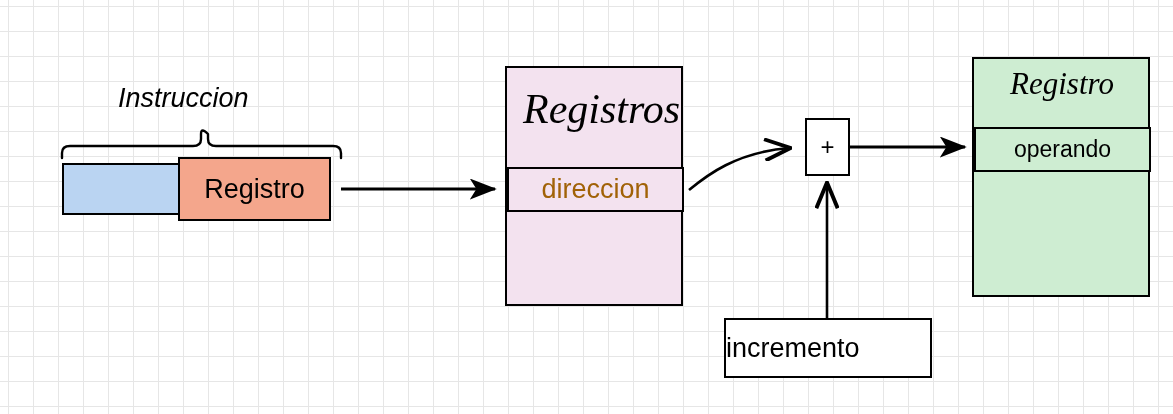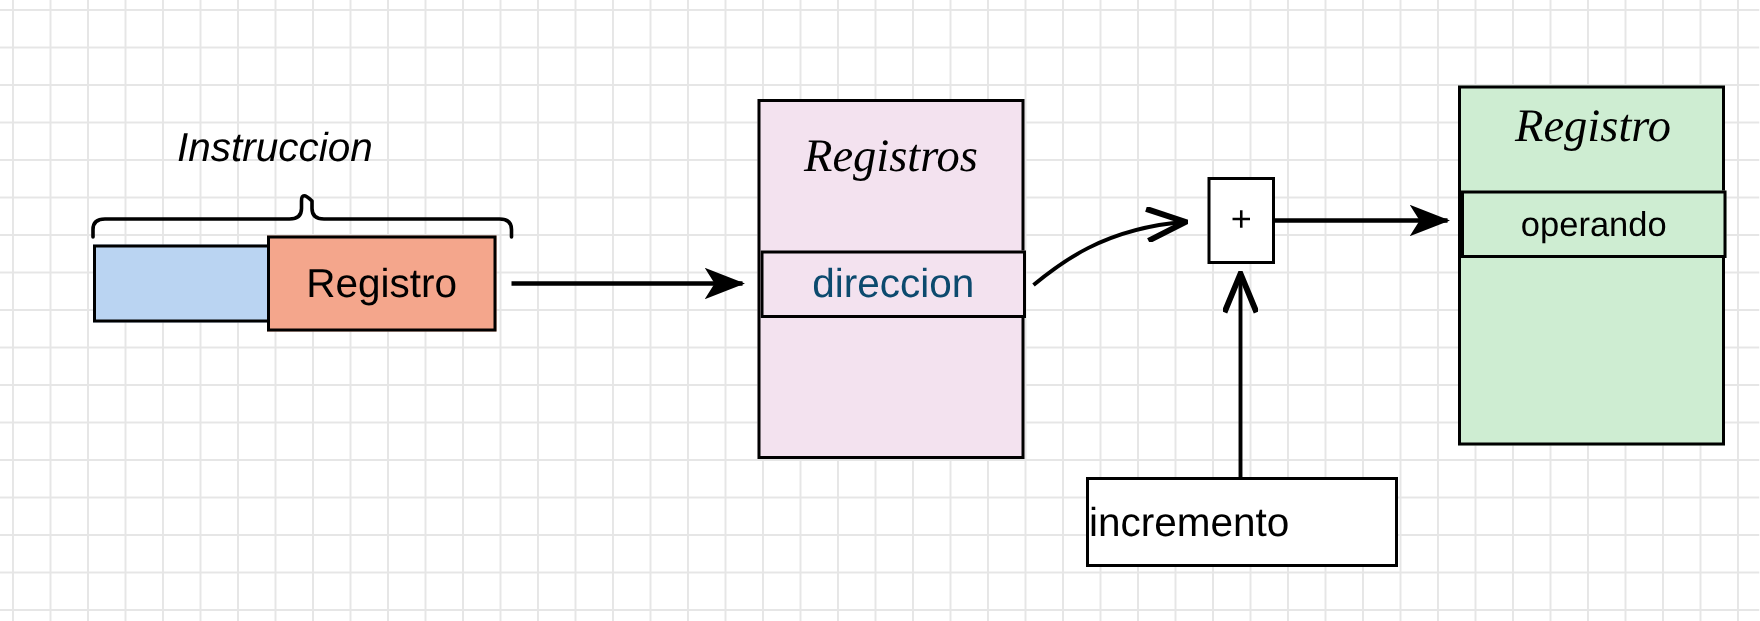--- a/index.html
+++ b/index.html
@@ -79,38 +79,38 @@
     background: #f3e2ef;
   }
   .regfile-title {
     position: absolute;
     left: 523px;
     top: 88px;
     width: 142px;
     text-align: center;
     font-family: "Liberation Serif", serif;
     font-style: italic;
-    font-size: 31px;
+    font-size: 42px;
     color: #000000;
     line-height: 1;
     white-space: nowrap;
   }
   .reg-cell {
     left: 507px;
     top: 167px;
     width: 177px;
     height: 45px;
     background: #f3e2ef;
     display: flex;
     align-items: center;
     justify-content: center;
   }
   .reg-cell span {
     font-size: 27px;
-    color: #0c4a6e;
+    color: #a16207;
     line-height: 1;
   }
 
   
   .adder {
     left: 805px;
     top: 118px;
     width: 45px;
     height: 58px;
     background: #ffffff;

